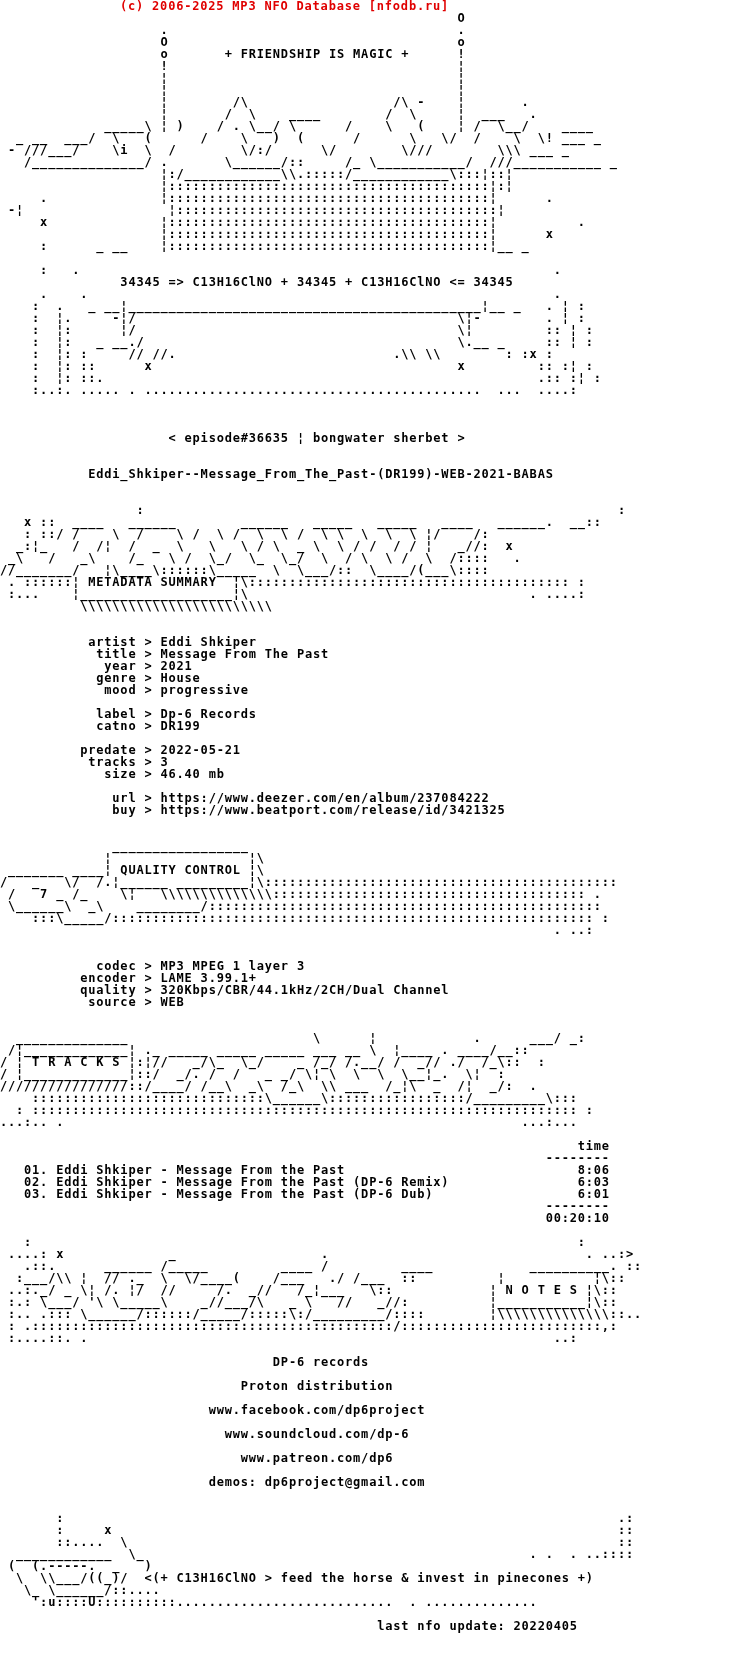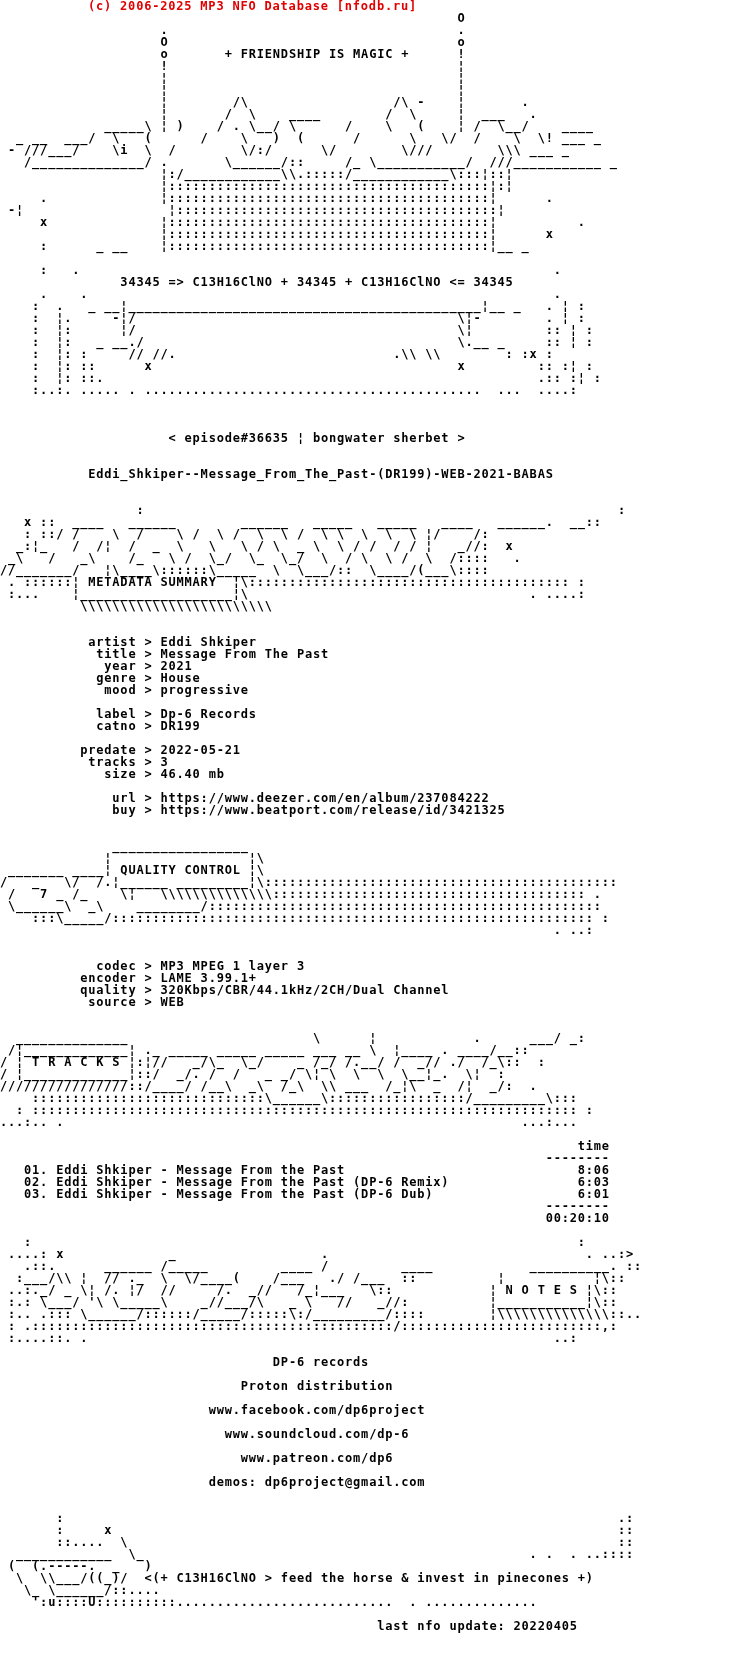--- a/index.html
+++ b/index.html
@@ -11,21 +11,21 @@
     font-family:"DejaVu Sans Mono", monospace;
     font-size:12px;
     line-height:12px;
     font-weight:bold;
     letter-spacing:0.8px;
     color:#000000;
   }
   pre{margin:0;white-space:pre;}
   .site-header{
     color:#e00000;
-    padding-left:88px;
+    padding-left:120px;
     height:12px;
   }
   .nfo-body{color:#000000;}
 </style>
 </head>
 <body>
 
 <div class="page">
   <pre class="site-header">(c) 2006-2025 MP3 NFO Database [nfodb.ru]</pre>
   <pre class="nfo-body">                                                         O

